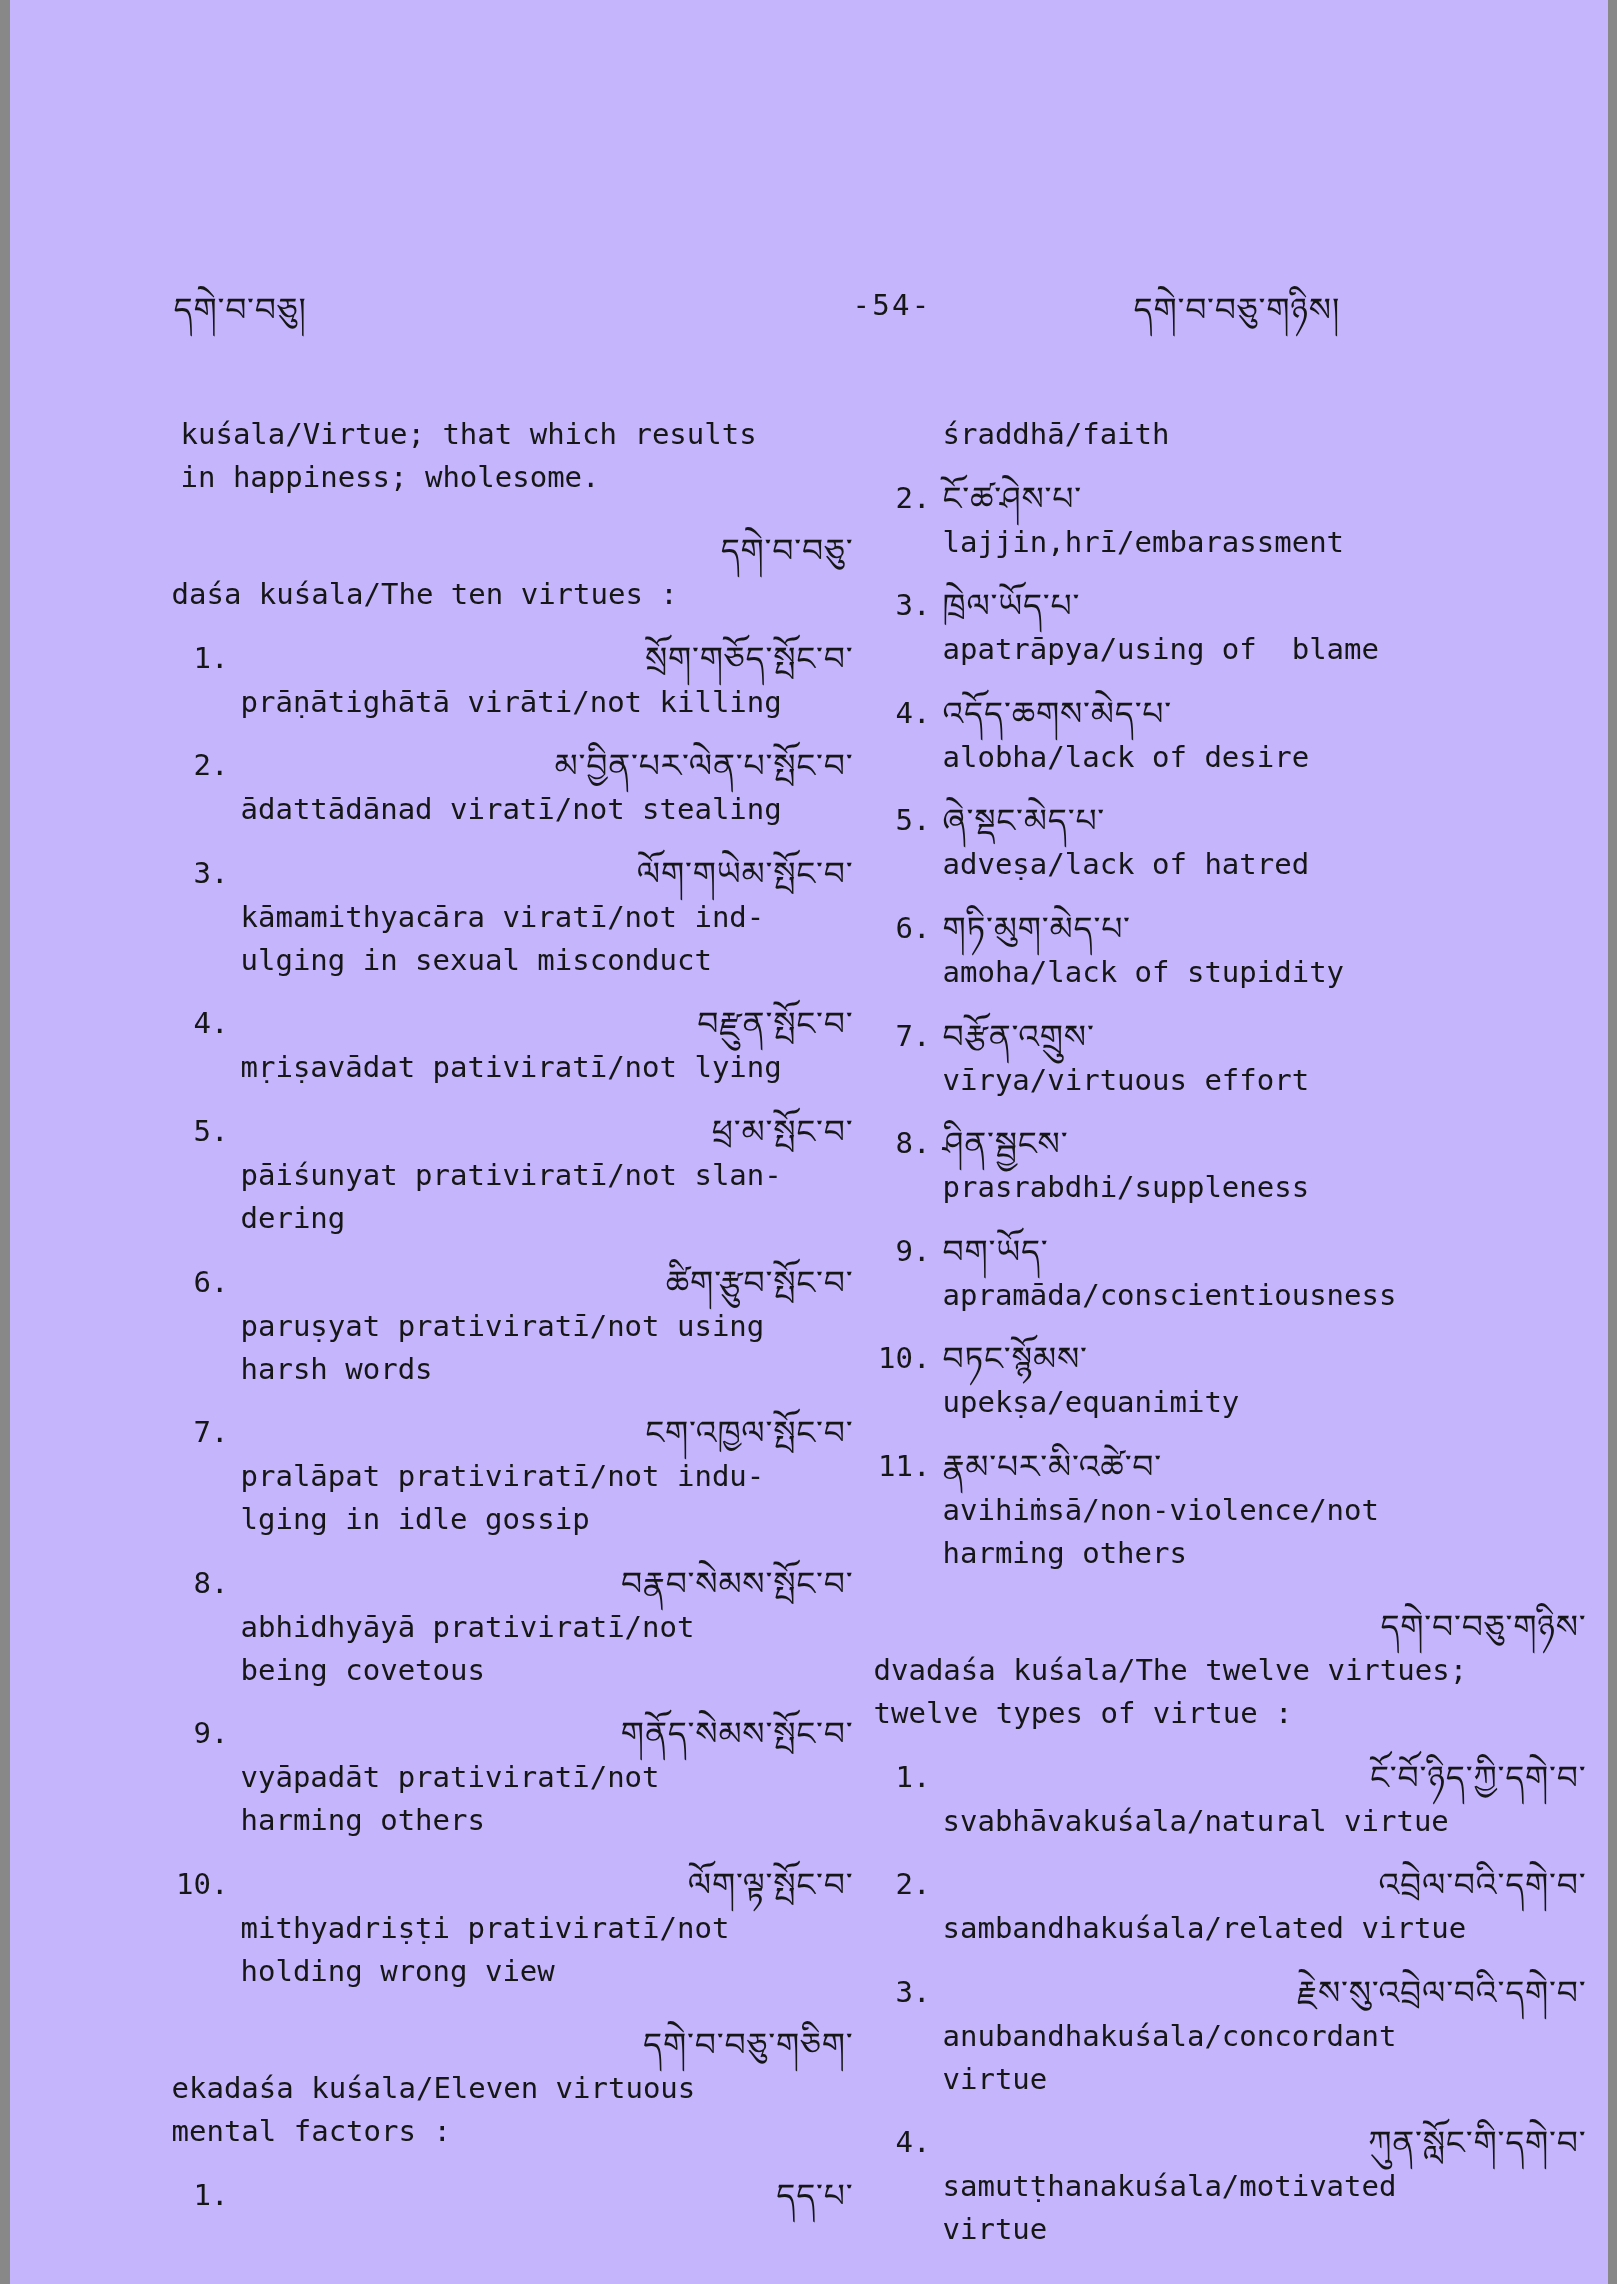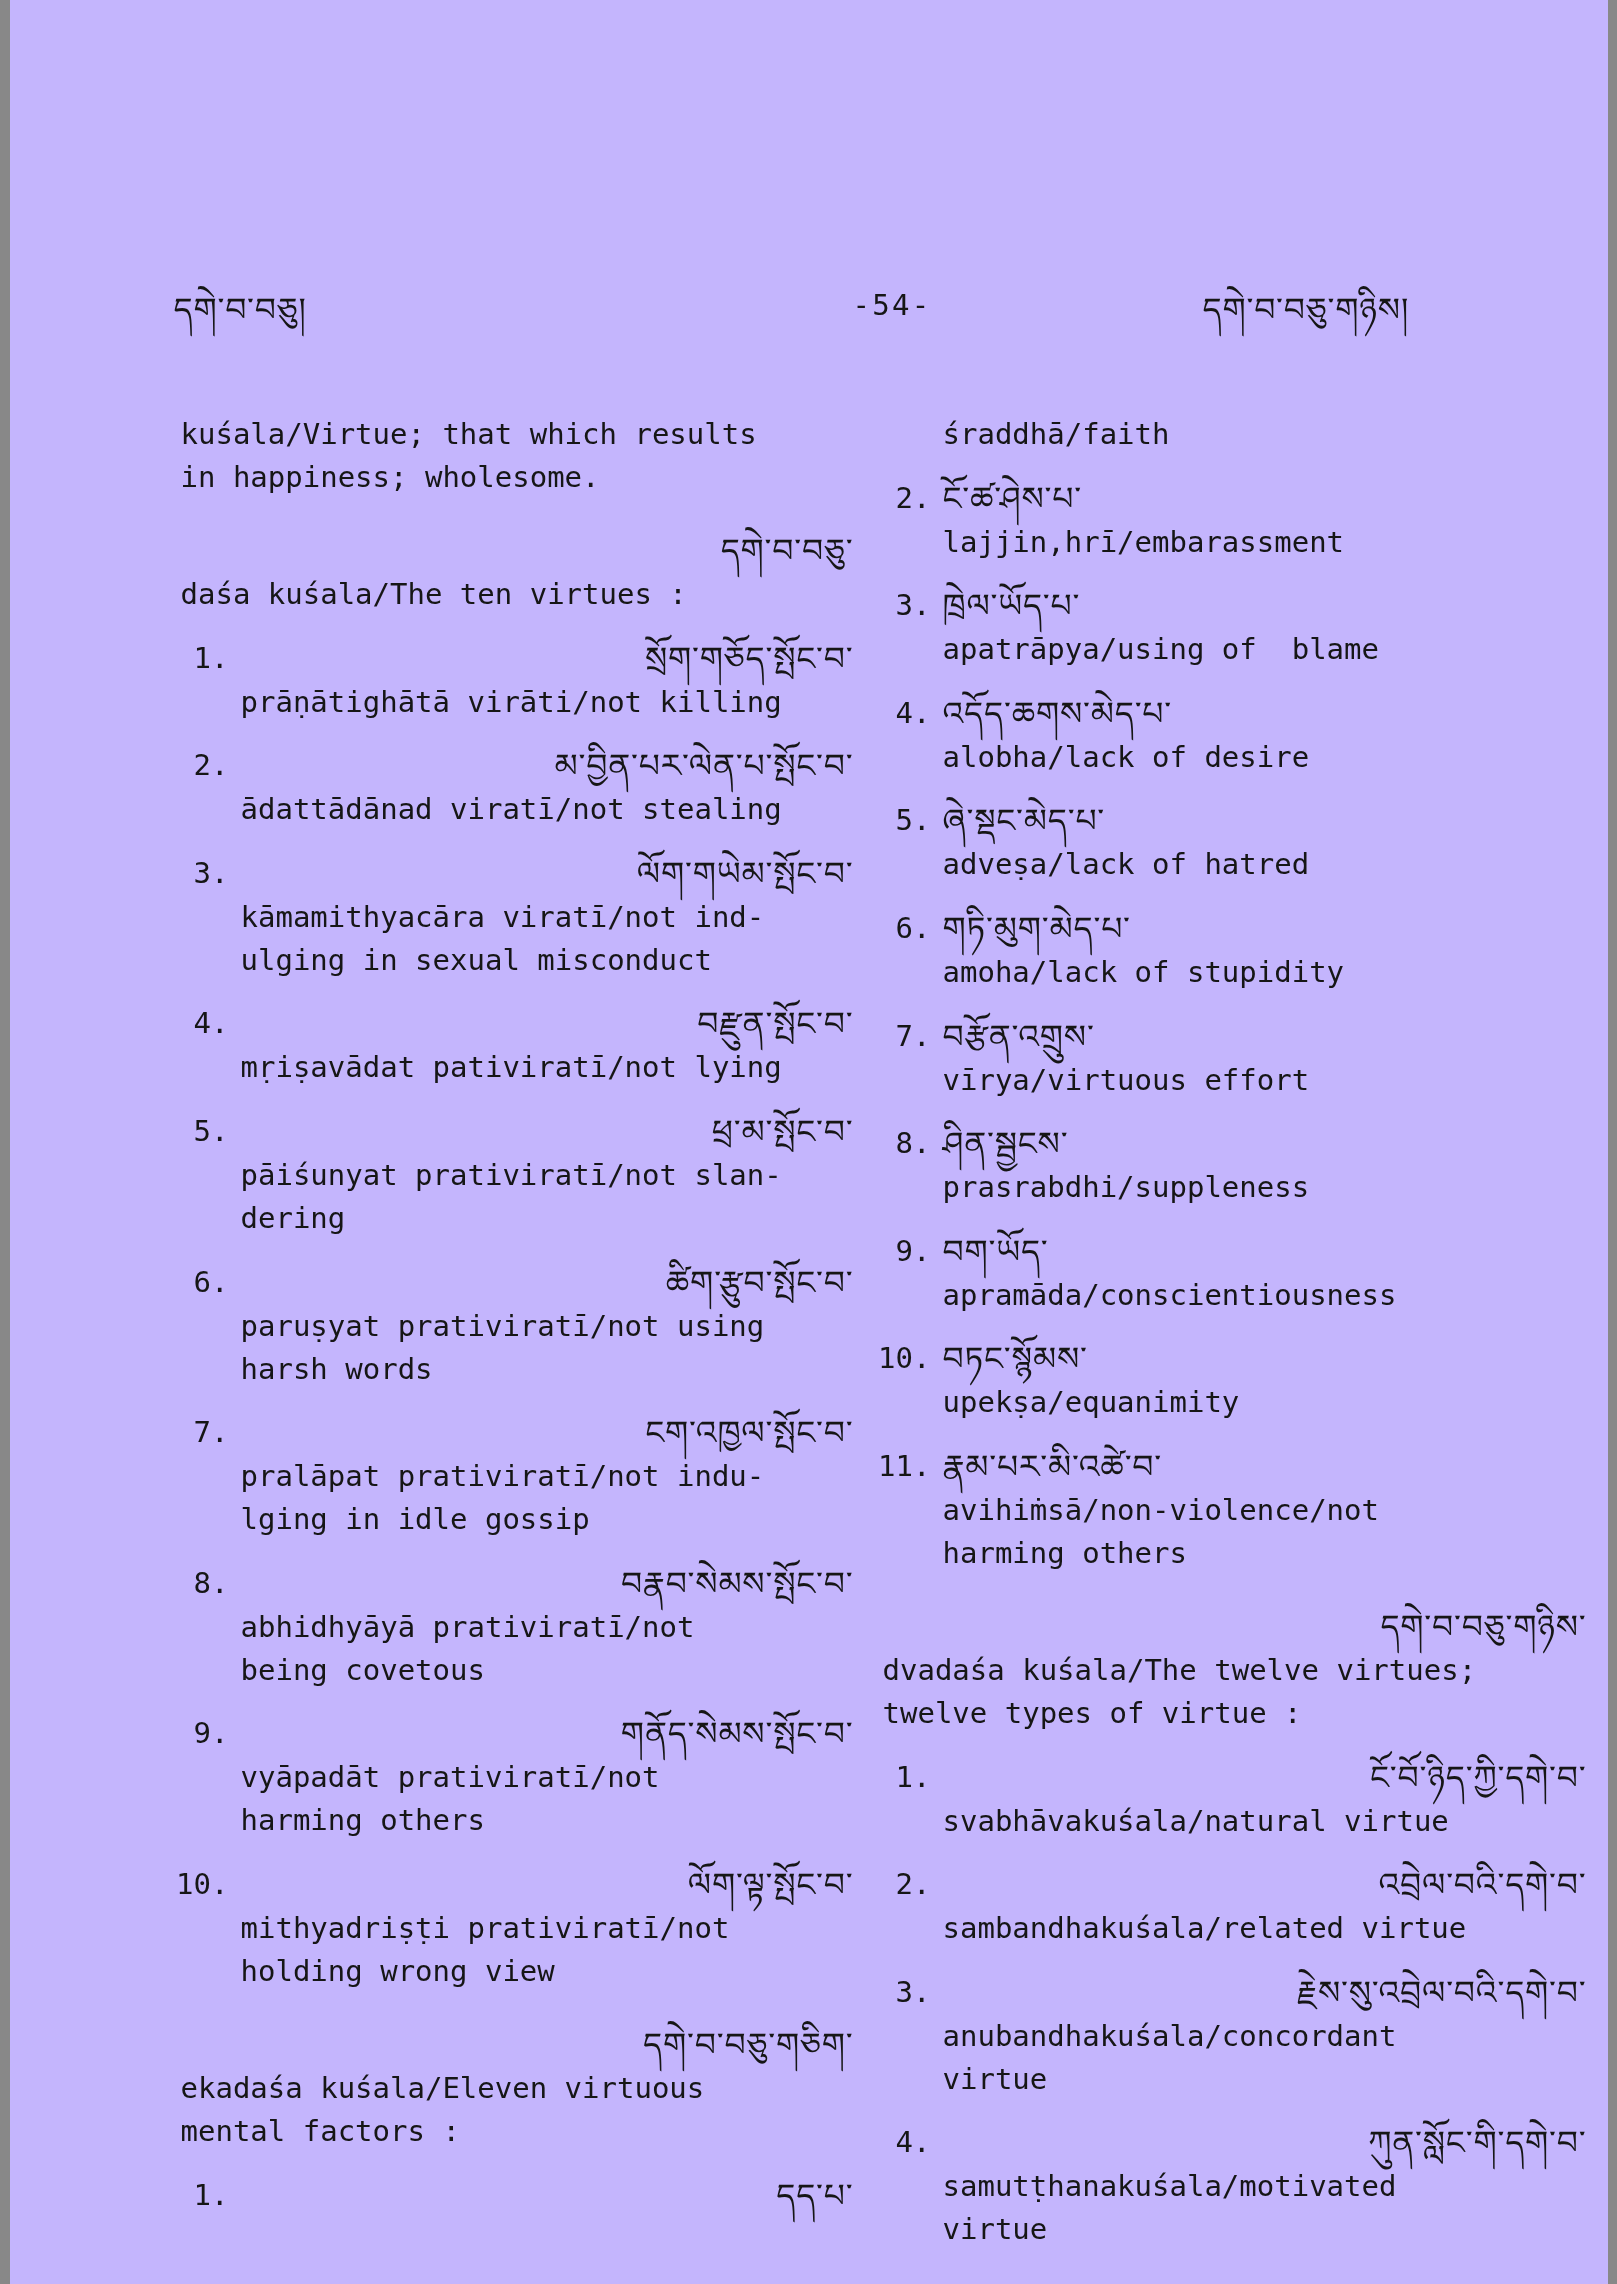--- a/index.html
+++ b/index.html
@@ -19,32 +19,32 @@
     letter-spacing:0.8px;
     white-space:pre-wrap;
   }
   .eng, .heading, .pagenum, .intro {
     font-size:29px;
     line-height:43px;
     white-space:pre-wrap;
   }
   .header-tib { position:absolute; top:287px; }
   .header-tib.left { left:164px; }
-  .header-tib.right { left:1193px; }
+  .header-tib.right { left:1124px; }
   .pagenum { position:absolute; top:284px; left:843px; letter-spacing:2.3px; }
 
   .col { position:absolute; top:413px; }
   .col.left  { left:162px; width:682px; }
   .col.right { left:864px; width:713px; }
 
   .intro { margin:0 0 0 9px; }
 
   .section { margin-top:29px; }
   .section .tib { margin-left:19px;text-align:right; }
-  .section .heading { margin-left:9px; }
+  .section .heading { }
 
   .item { display:grid; grid-template-columns:69px 1fr; margin-top:19.6px; }
   .item .num { grid-column:1; text-align:right; padding-right:12px; font-size:29px; line-height:45px; }
   .item .tib { grid-column:2; }
   .item .eng { grid-column:2; }
 
   .continuation { margin-left:69px; }
 </style>
 </head>
 <body>

